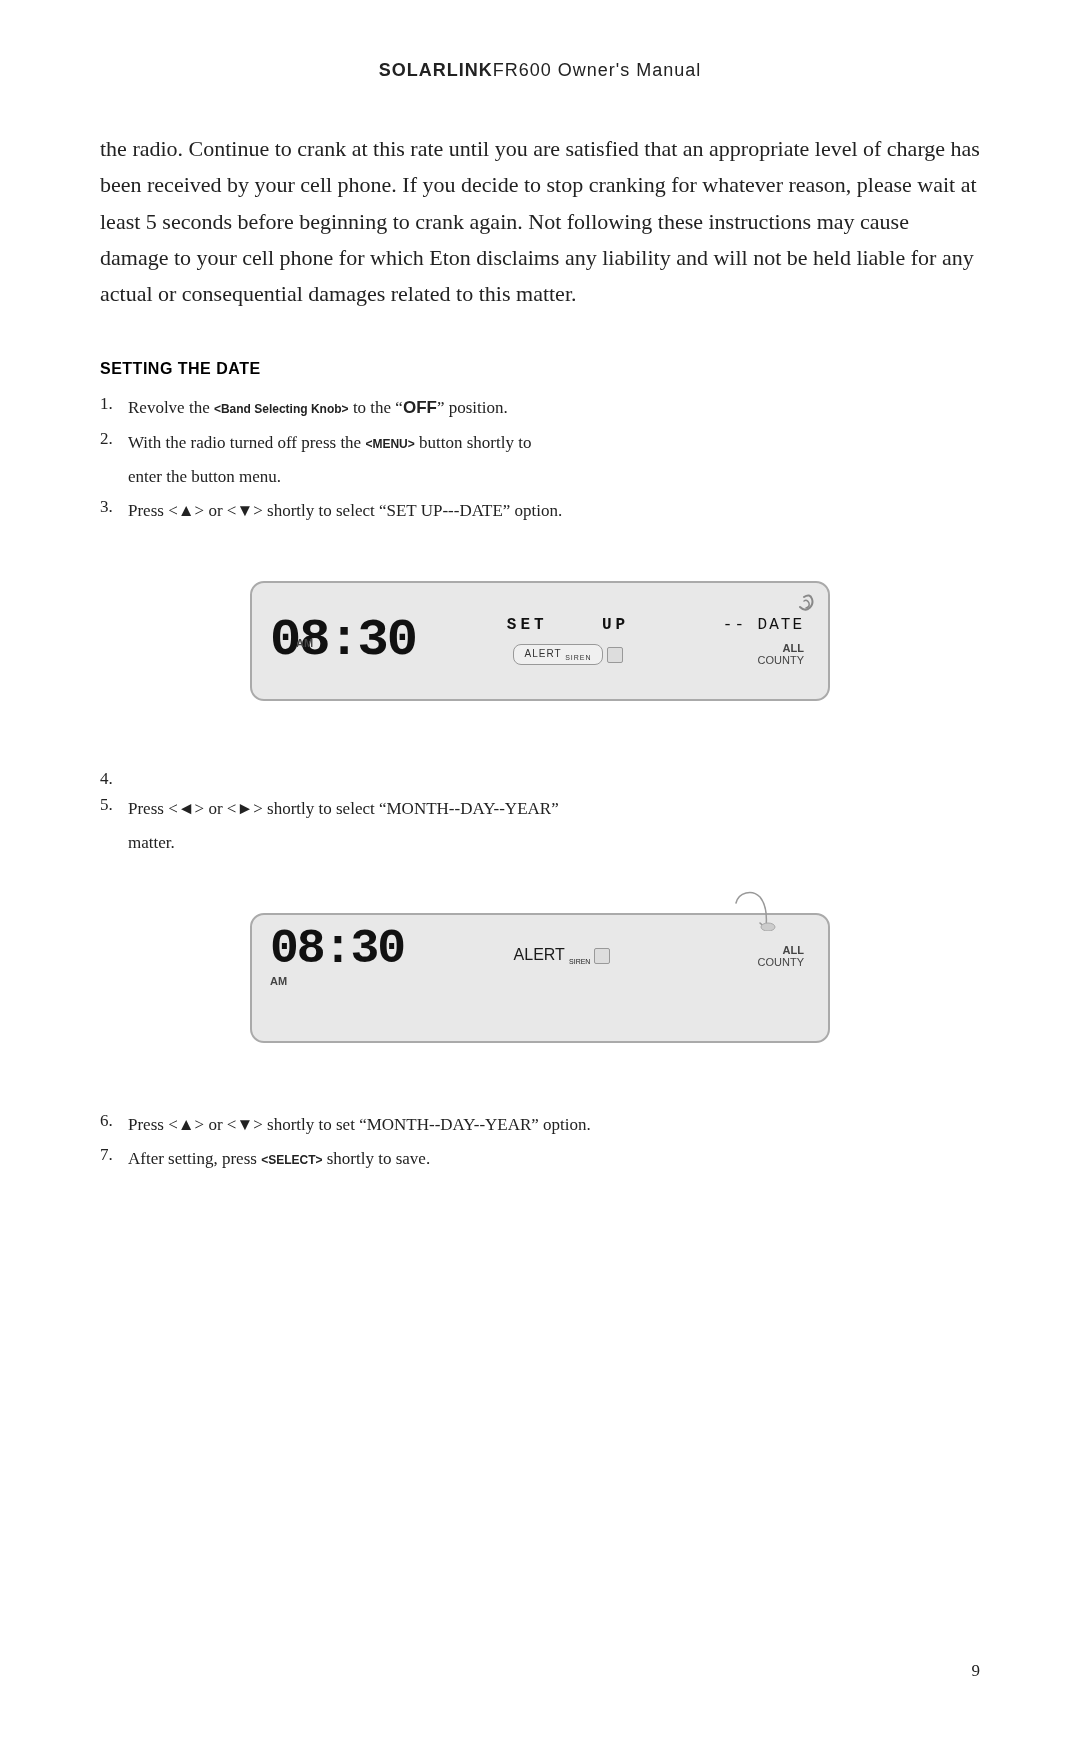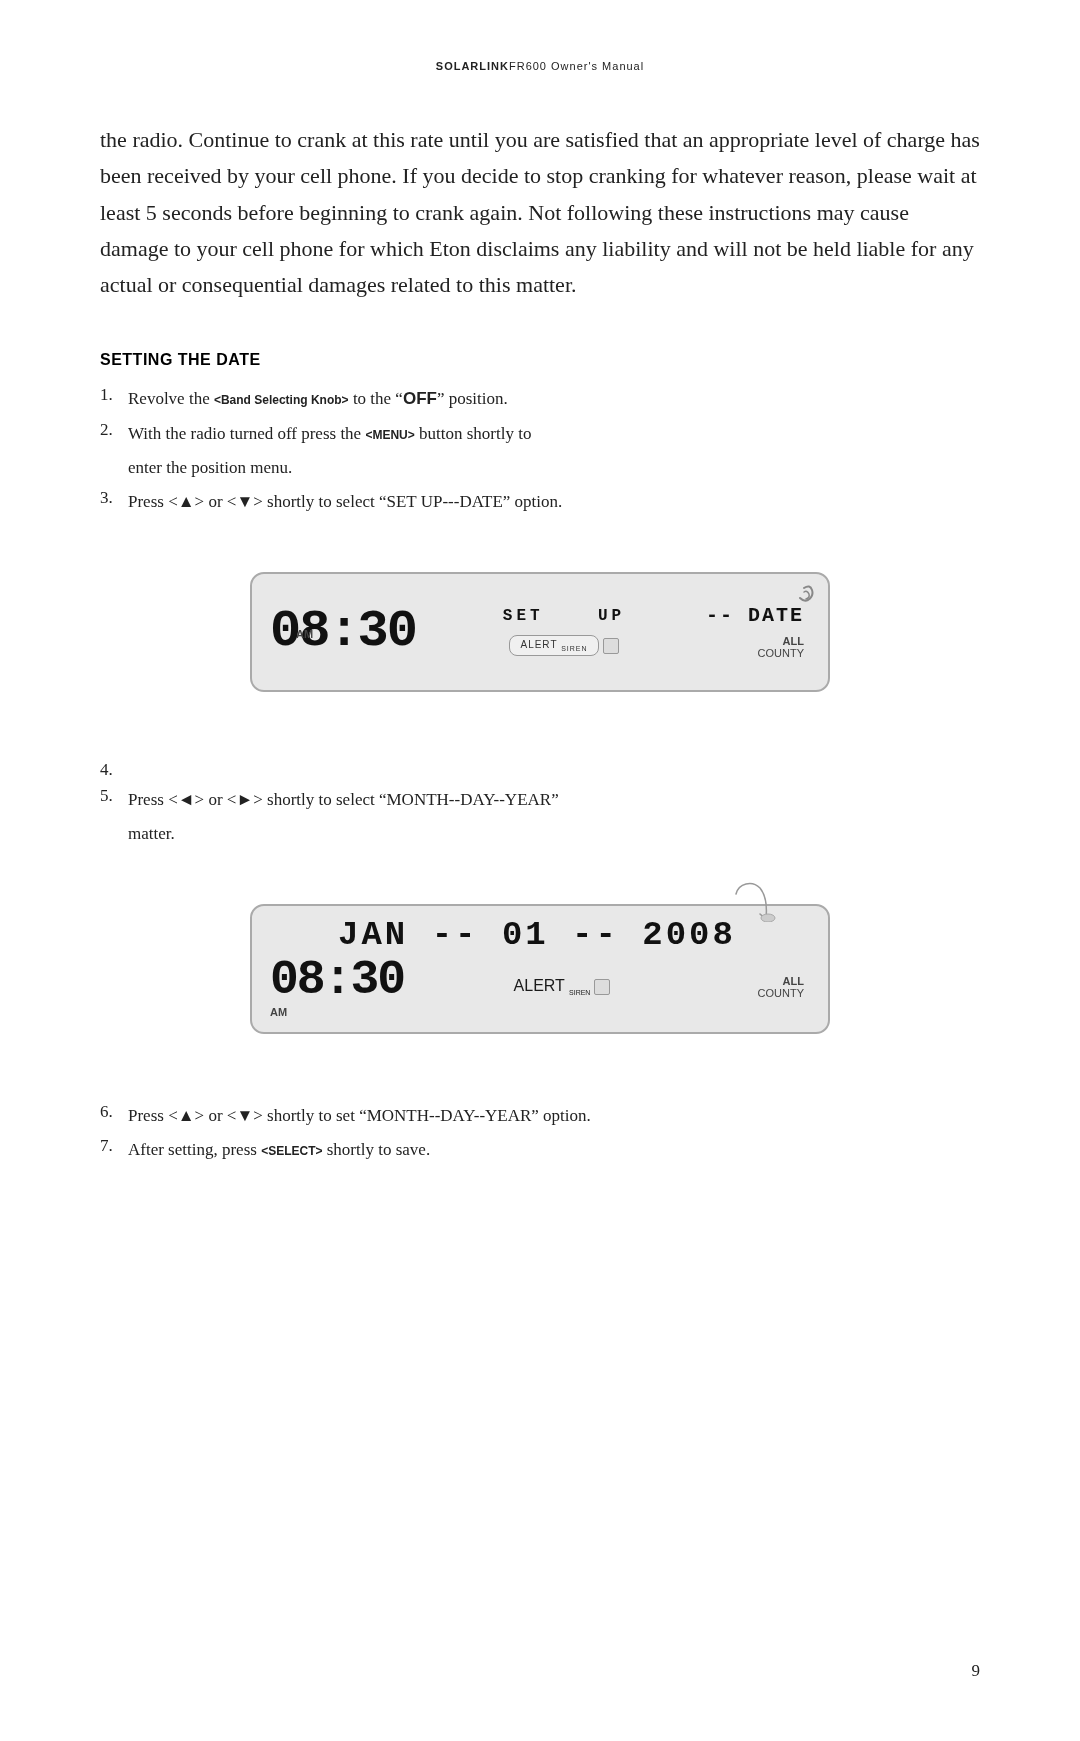--- a/index.html
+++ b/index.html
@@ -17,21 +17,21 @@
       width: 1080px;
       min-height: 1741px;
       padding: 60px 100px 80px 100px;
       position: relative;
       background: #fff;
     }
 
     .header {
       text-align: center;
       margin-bottom: 50px;
-      font-size: 11px;
+      font-size: 18px;
       letter-spacing: 1px;
       color: #222;
     }
 
     .header .brand {
       font-weight: 900;
       font-family: 'Arial Black', Arial, sans-serif;
     }
 
     .intro-text {
@@ -127,22 +127,22 @@
 
     .display-box .right-col {
       display: flex;
       flex-direction: column;
       align-items: flex-end;
       margin-left: 18px;
       min-width: 90px;
     }
 
     .display-box .date-text {
-      font-size: 20px;
-      font-weight: 700;
+      font-size: 16px;
+      font-weight: 400;
       font-family: 'Courier New', Courier, monospace;
       color: #111;
       letter-spacing: 2px;
     }
 
     .display-box .all-county {
       font-size: 11px;
       color: #444;
       font-family: Arial, sans-serif;
       text-align: right;
@@ -278,21 +278,21 @@
         Revolve the <span class="bold-label">&lt;Band Selecting Knob&gt;</span> to the “<span class="off-label">OFF</span>” position.
       </span>
     </div>
 
     <div class="step-line">
       <span class="step-num-col">2.</span>
       <span class="step-content">
         With the radio turned off press the <span class="bold-label">&lt;MENU&gt;</span> button shortly to
       </span>
     </div>
-    <div class="indented-line">enter the position menu.</div>
+    <div class="indented-line">enter the button menu.</div>
 
     <div class="step-line">
       <span class="step-num-col">3.</span>
       <span class="step-content">
         Press &lt;▲&gt; or &lt;▼&gt; shortly to select “SET UP---DATE” option.
       </span>
     </div>
   </div>
 
   <div style="display:flex; justify-content:center; margin: 28px 0 36px 0;">
@@ -350,21 +350,20 @@
 
   <div style="display:flex; justify-content:center; margin: 28px 0 36px 0; position:relative;">
     <div class="display-box2">
 
       <svg style="position:absolute; top:-28px; right:52px; width:60px; height:44px;" viewBox="0 0 60 44">
         <path d="M50 40 Q52 20 44 10 Q38 4 30 6 Q22 8 20 16" fill="none" stroke="#999" stroke-width="1.5" stroke-linecap="round"></path>
         <path d="M50 40 Q46 38 44 36" fill="none" stroke="#999" stroke-width="1.5" stroke-linecap="round"></path>
         <ellipse cx="52" cy="40" rx="7" ry="4" fill="#ccc" stroke="#aaa" stroke-width="1"></ellipse>
       </svg>
 
-      <div class="date-line">JAN -- 01 -- 2008</div>
 
       <div class="bottom-row">
 
         <div style="position:relative; min-width:130px;">
           <div class="time-large2">08:30</div>
           <div style="font-size:11px; color:#444; font-family:Arial,sans-serif; font-weight:bold; margin-top:2px;">AM</div>
         </div>
 
         <div class="center-col2">
           <div style="display:flex; align-items:center; gap:4px;">

